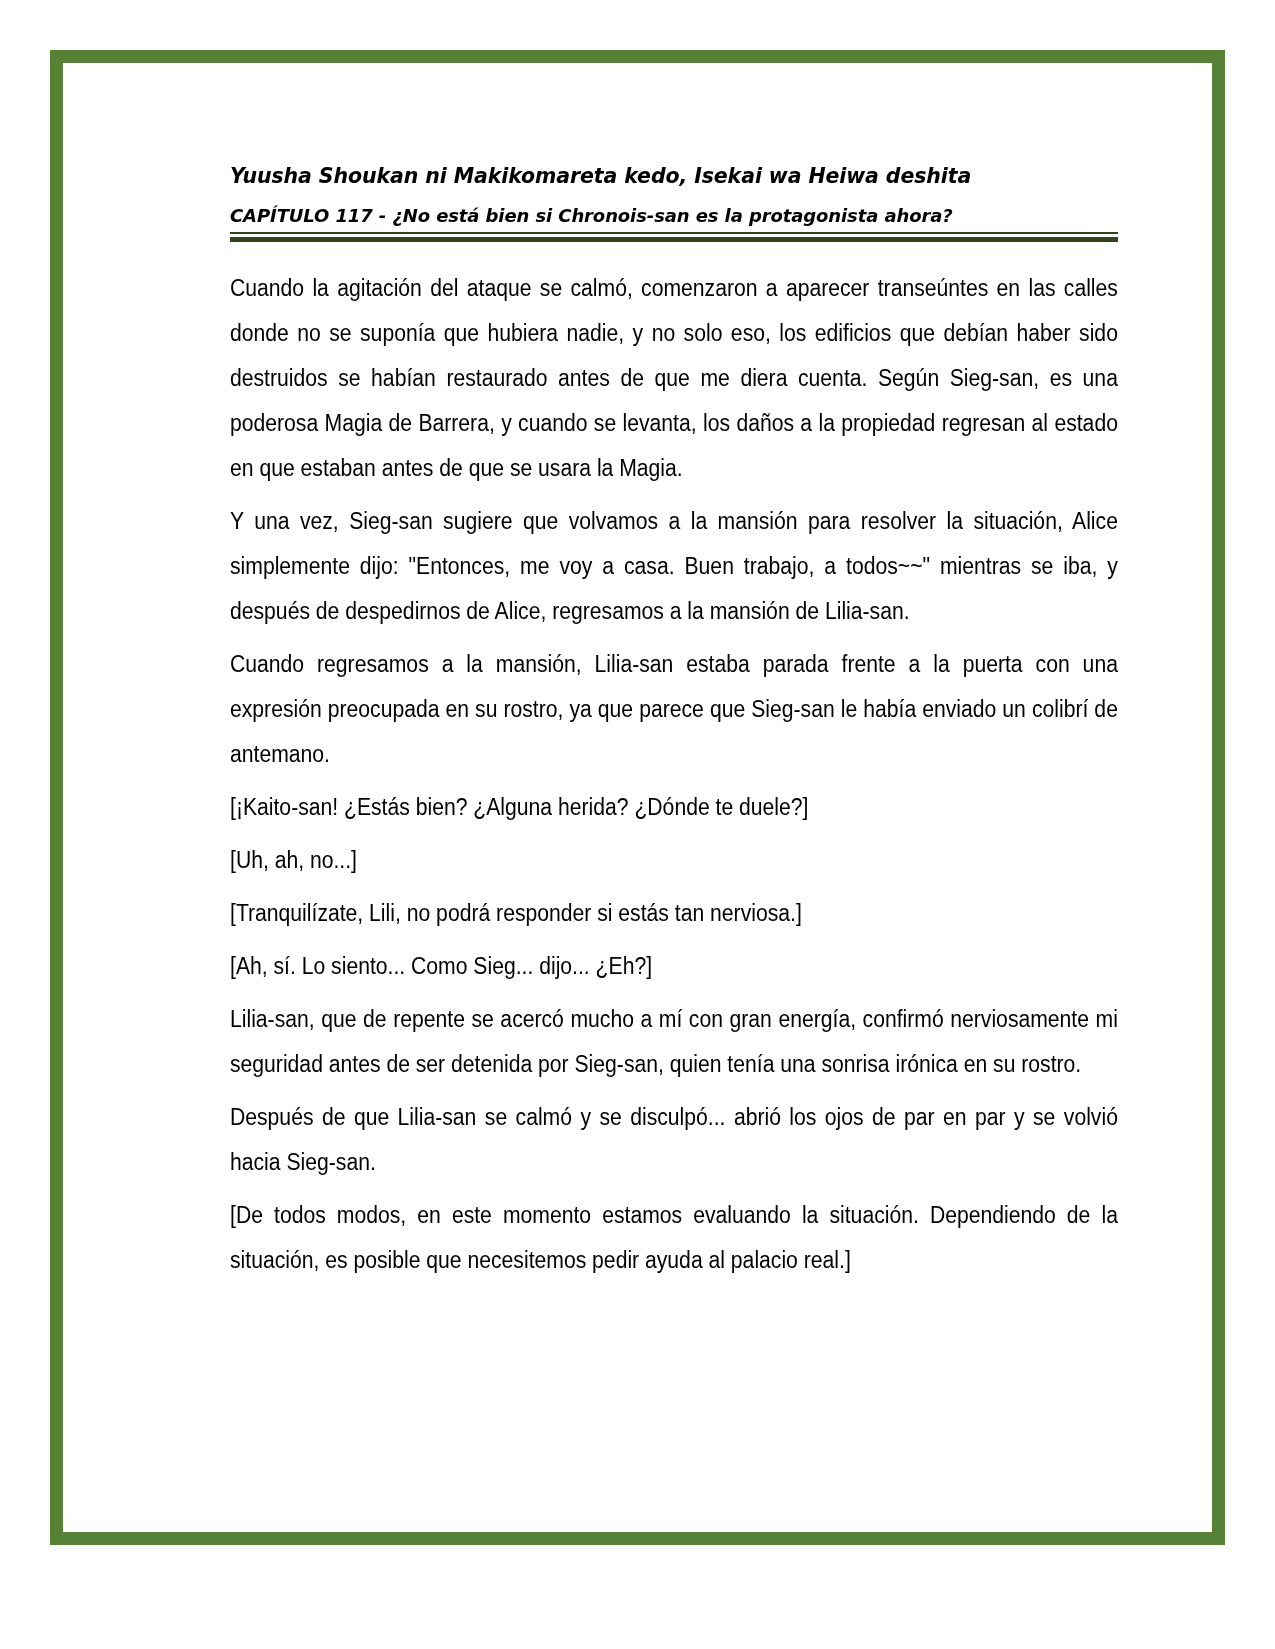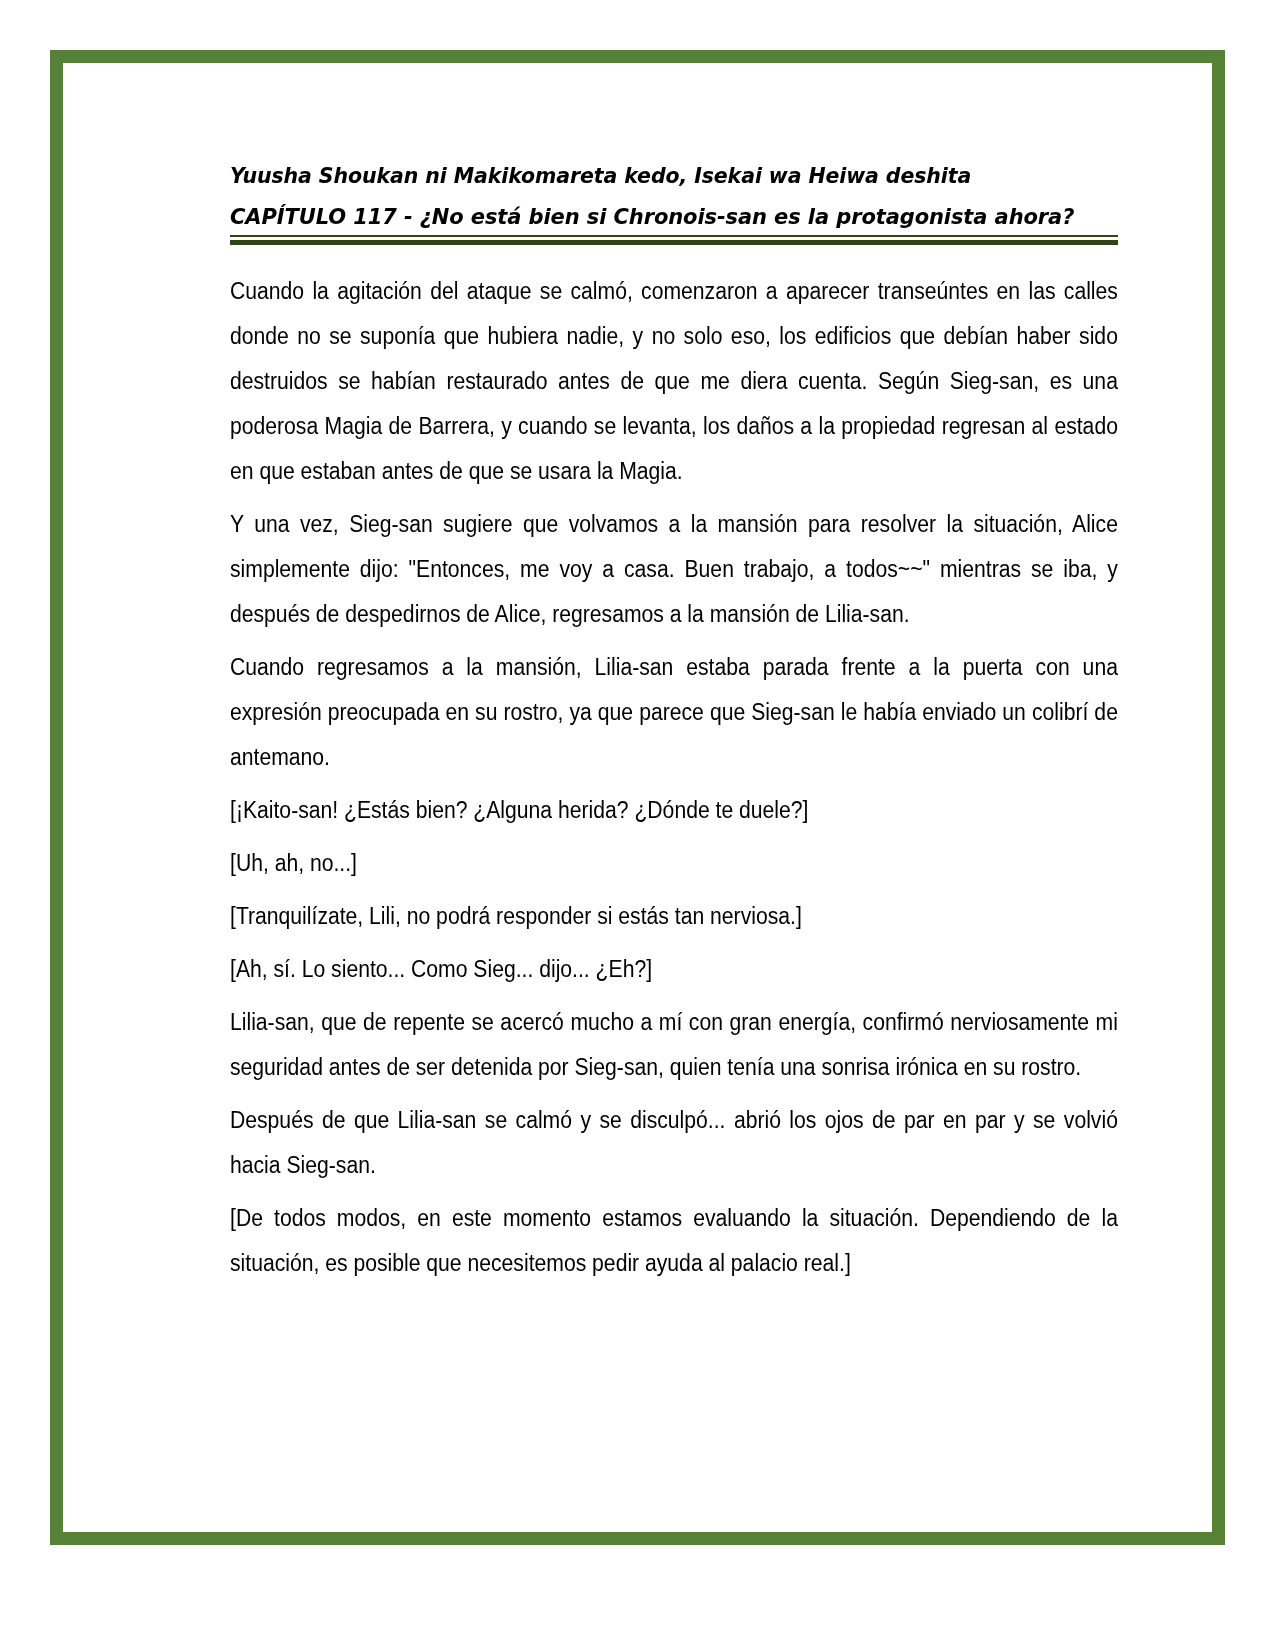--- a/index.html
+++ b/index.html
@@ -56,21 +56,21 @@
     color: #000000;
     letter-spacing: -0.1px;
     line-height: 1.0;
     white-space: nowrap;
   }
   .series-title {
     margin: 0 0 20px 0;
   }
   .chapter-title {
     margin: 0 0 4px 0;
-    font-size: 21px;
+    font-size: 18px;
   }
 
   
   .doc-body {
     margin-top: 24px;
   }
 
   .doc-paragraph {
     font-family: "Liberation Sans Narrow", "Liberation Sans", sans-serif;
     font-stretch: condensed;

